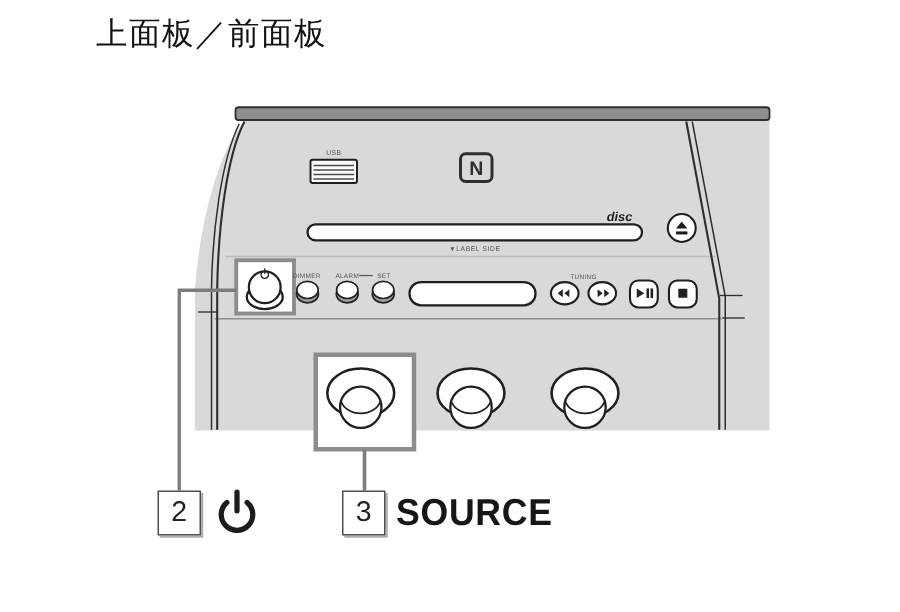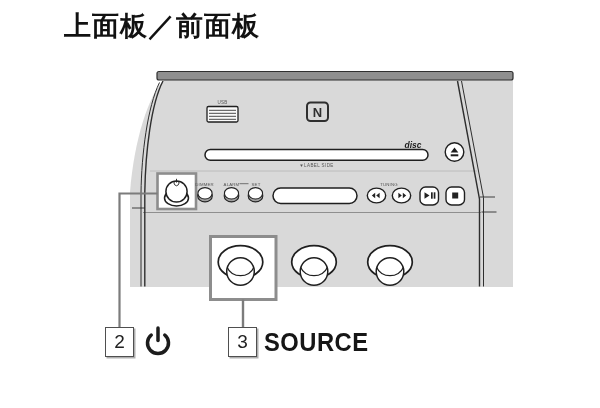--- a/index.html
+++ b/index.html
@@ -1,18 +1,18 @@
 <!DOCTYPE html>
 <html><head>
 <meta charset="utf-8">
 <style>
   html,body{margin:0;padding:0;background:#fff;}
   .stage{position:relative;width:600px;height:408px;background:#fff;overflow:hidden;
          font-family:"Liberation Sans",sans-serif;}
-  .title{position:absolute;left:64px;top:8px;font-size:27px;font-weight:700;color:#111;
+  .title{position:absolute;left:64px;top:8px;font-size:21px;font-weight:400;color:#111;
          letter-spacing:1px;white-space:nowrap;}
   svg.device{position:absolute;left:0;top:0;}
   .svg-label{font-family:"Liberation Sans",sans-serif;fill:#555;}
   .num-box{position:absolute;width:27px;height:28px;background:#fff;border:1.6px solid #4f4f4f;
            box-shadow:1.5px 1.5px 0 rgba(110,110,110,.55);
            display:flex;align-items:center;justify-content:center;
            font-size:19px;color:#222;}
   .callout-2{left:105px;top:327px;}
   .callout-3{left:228px;top:327px;}
   .power-glyph{position:absolute;left:140px;top:324px;}

